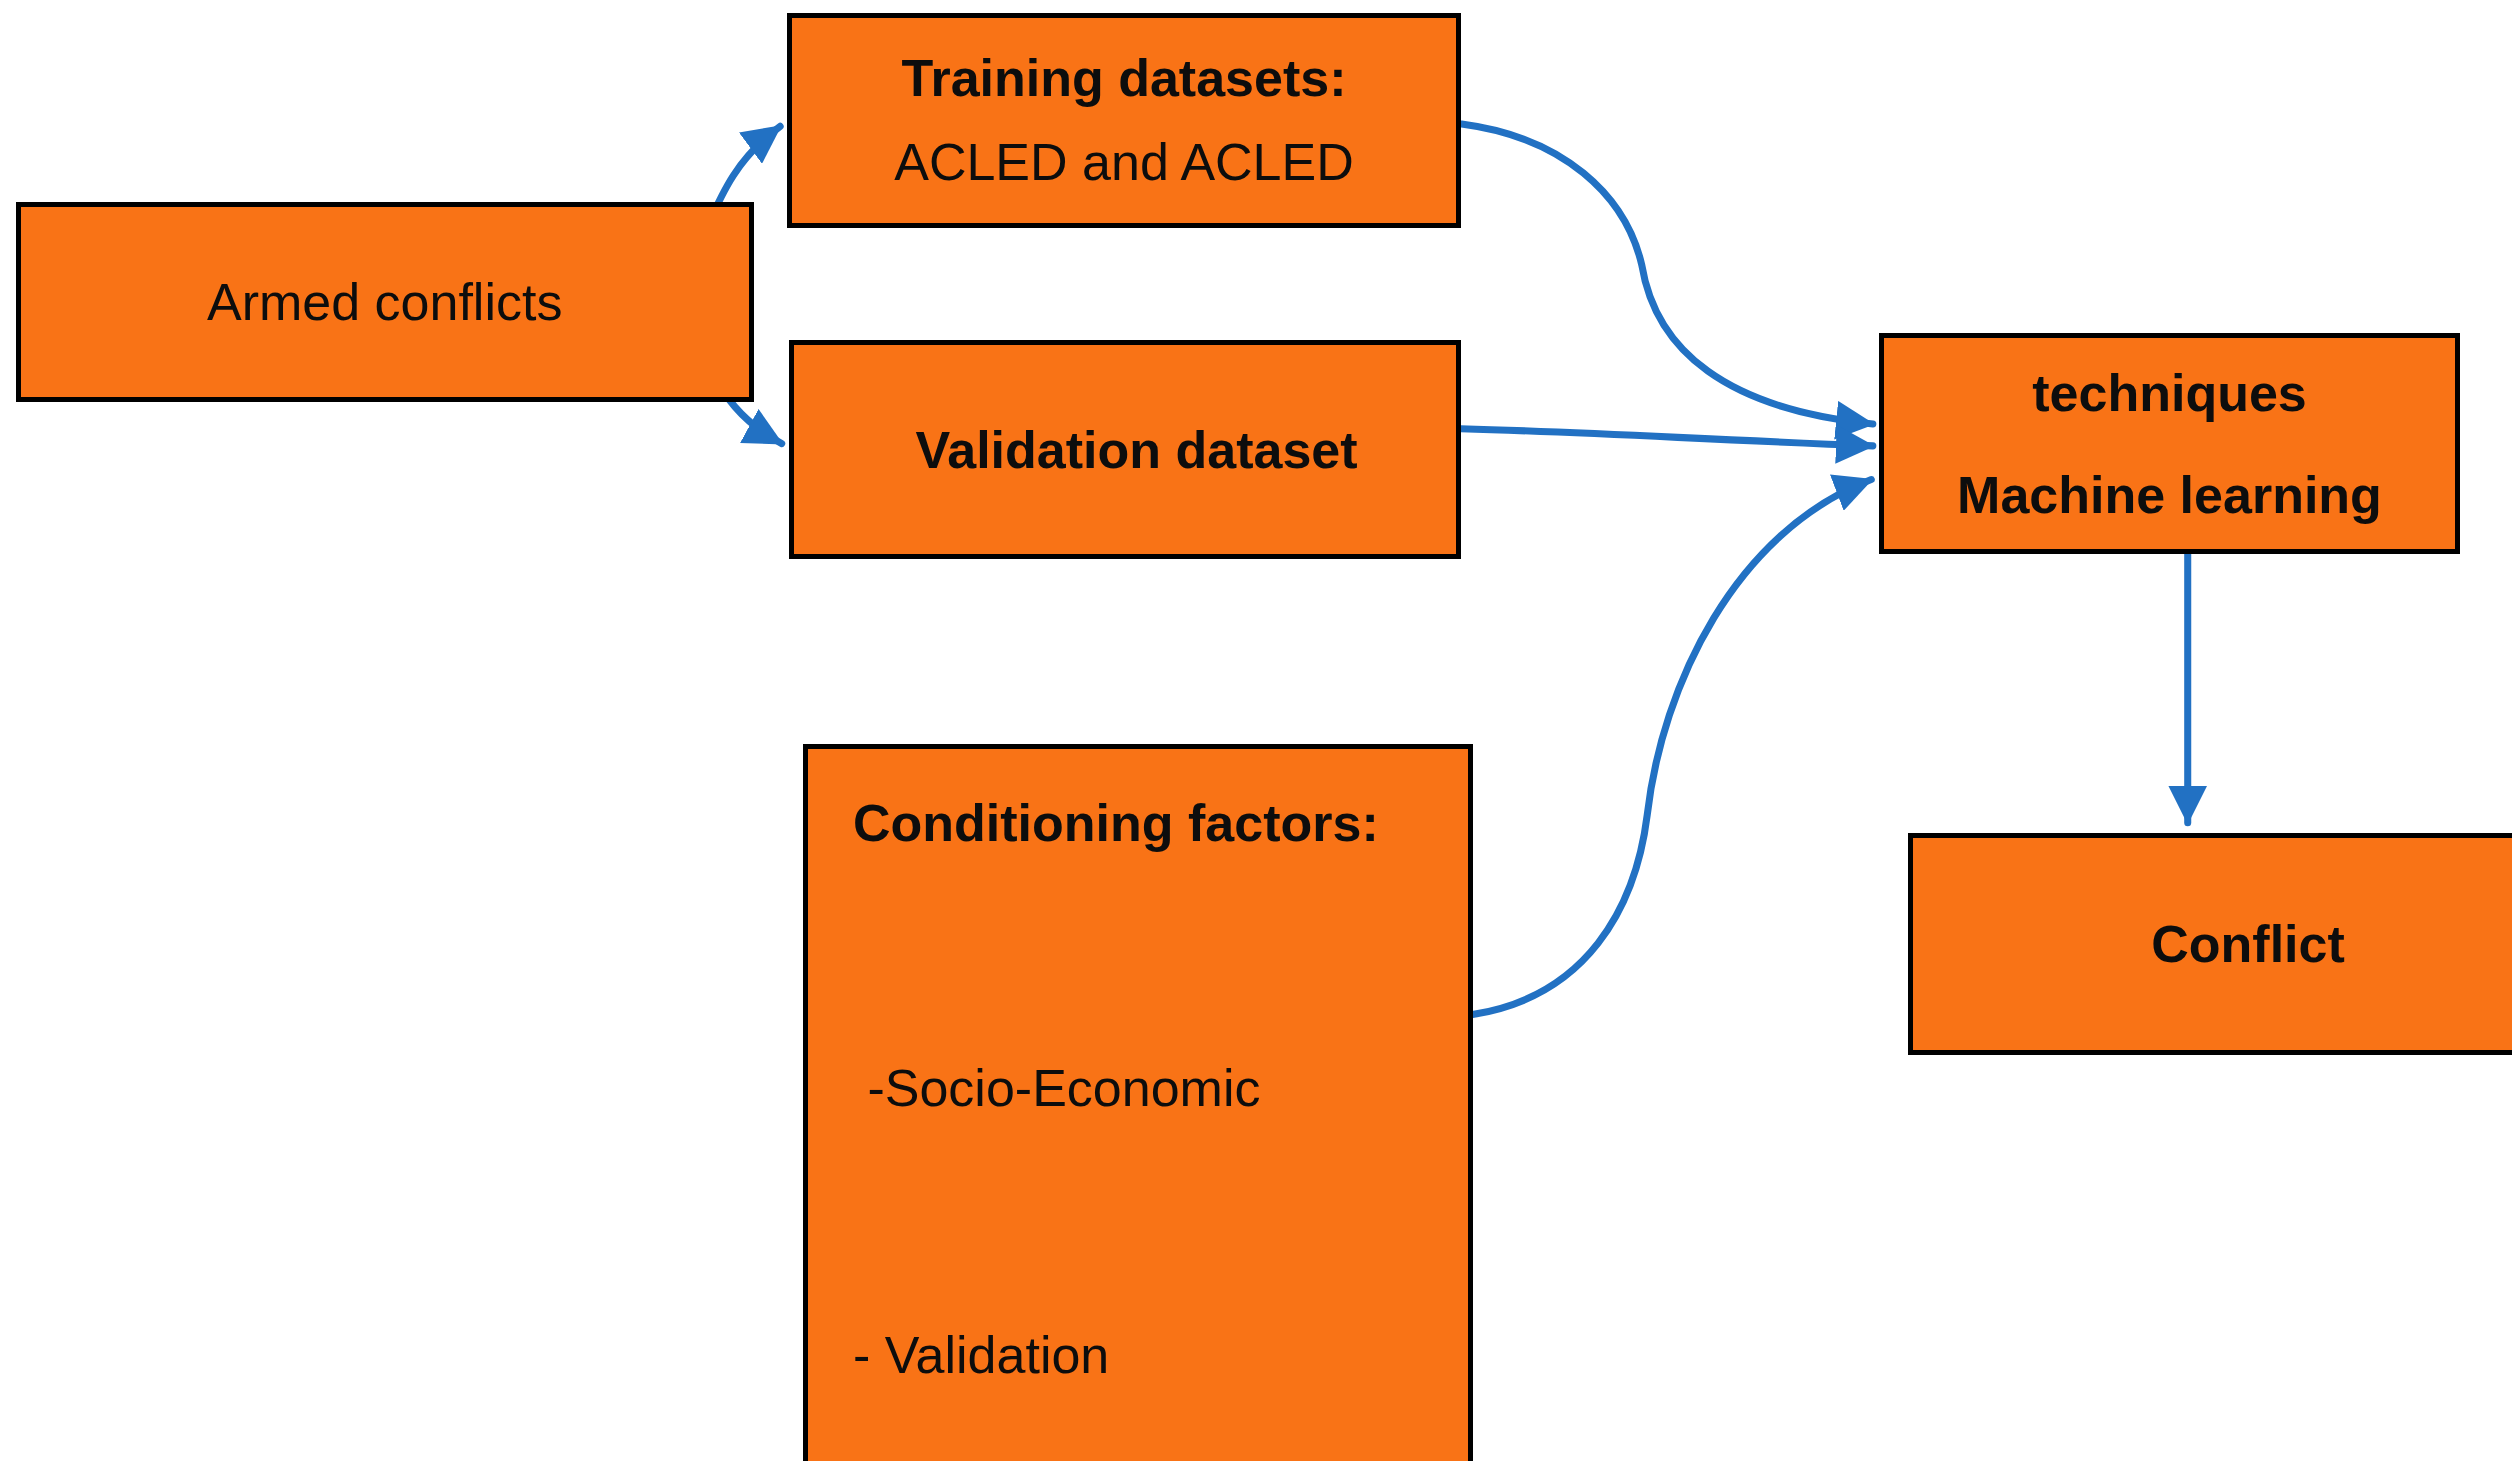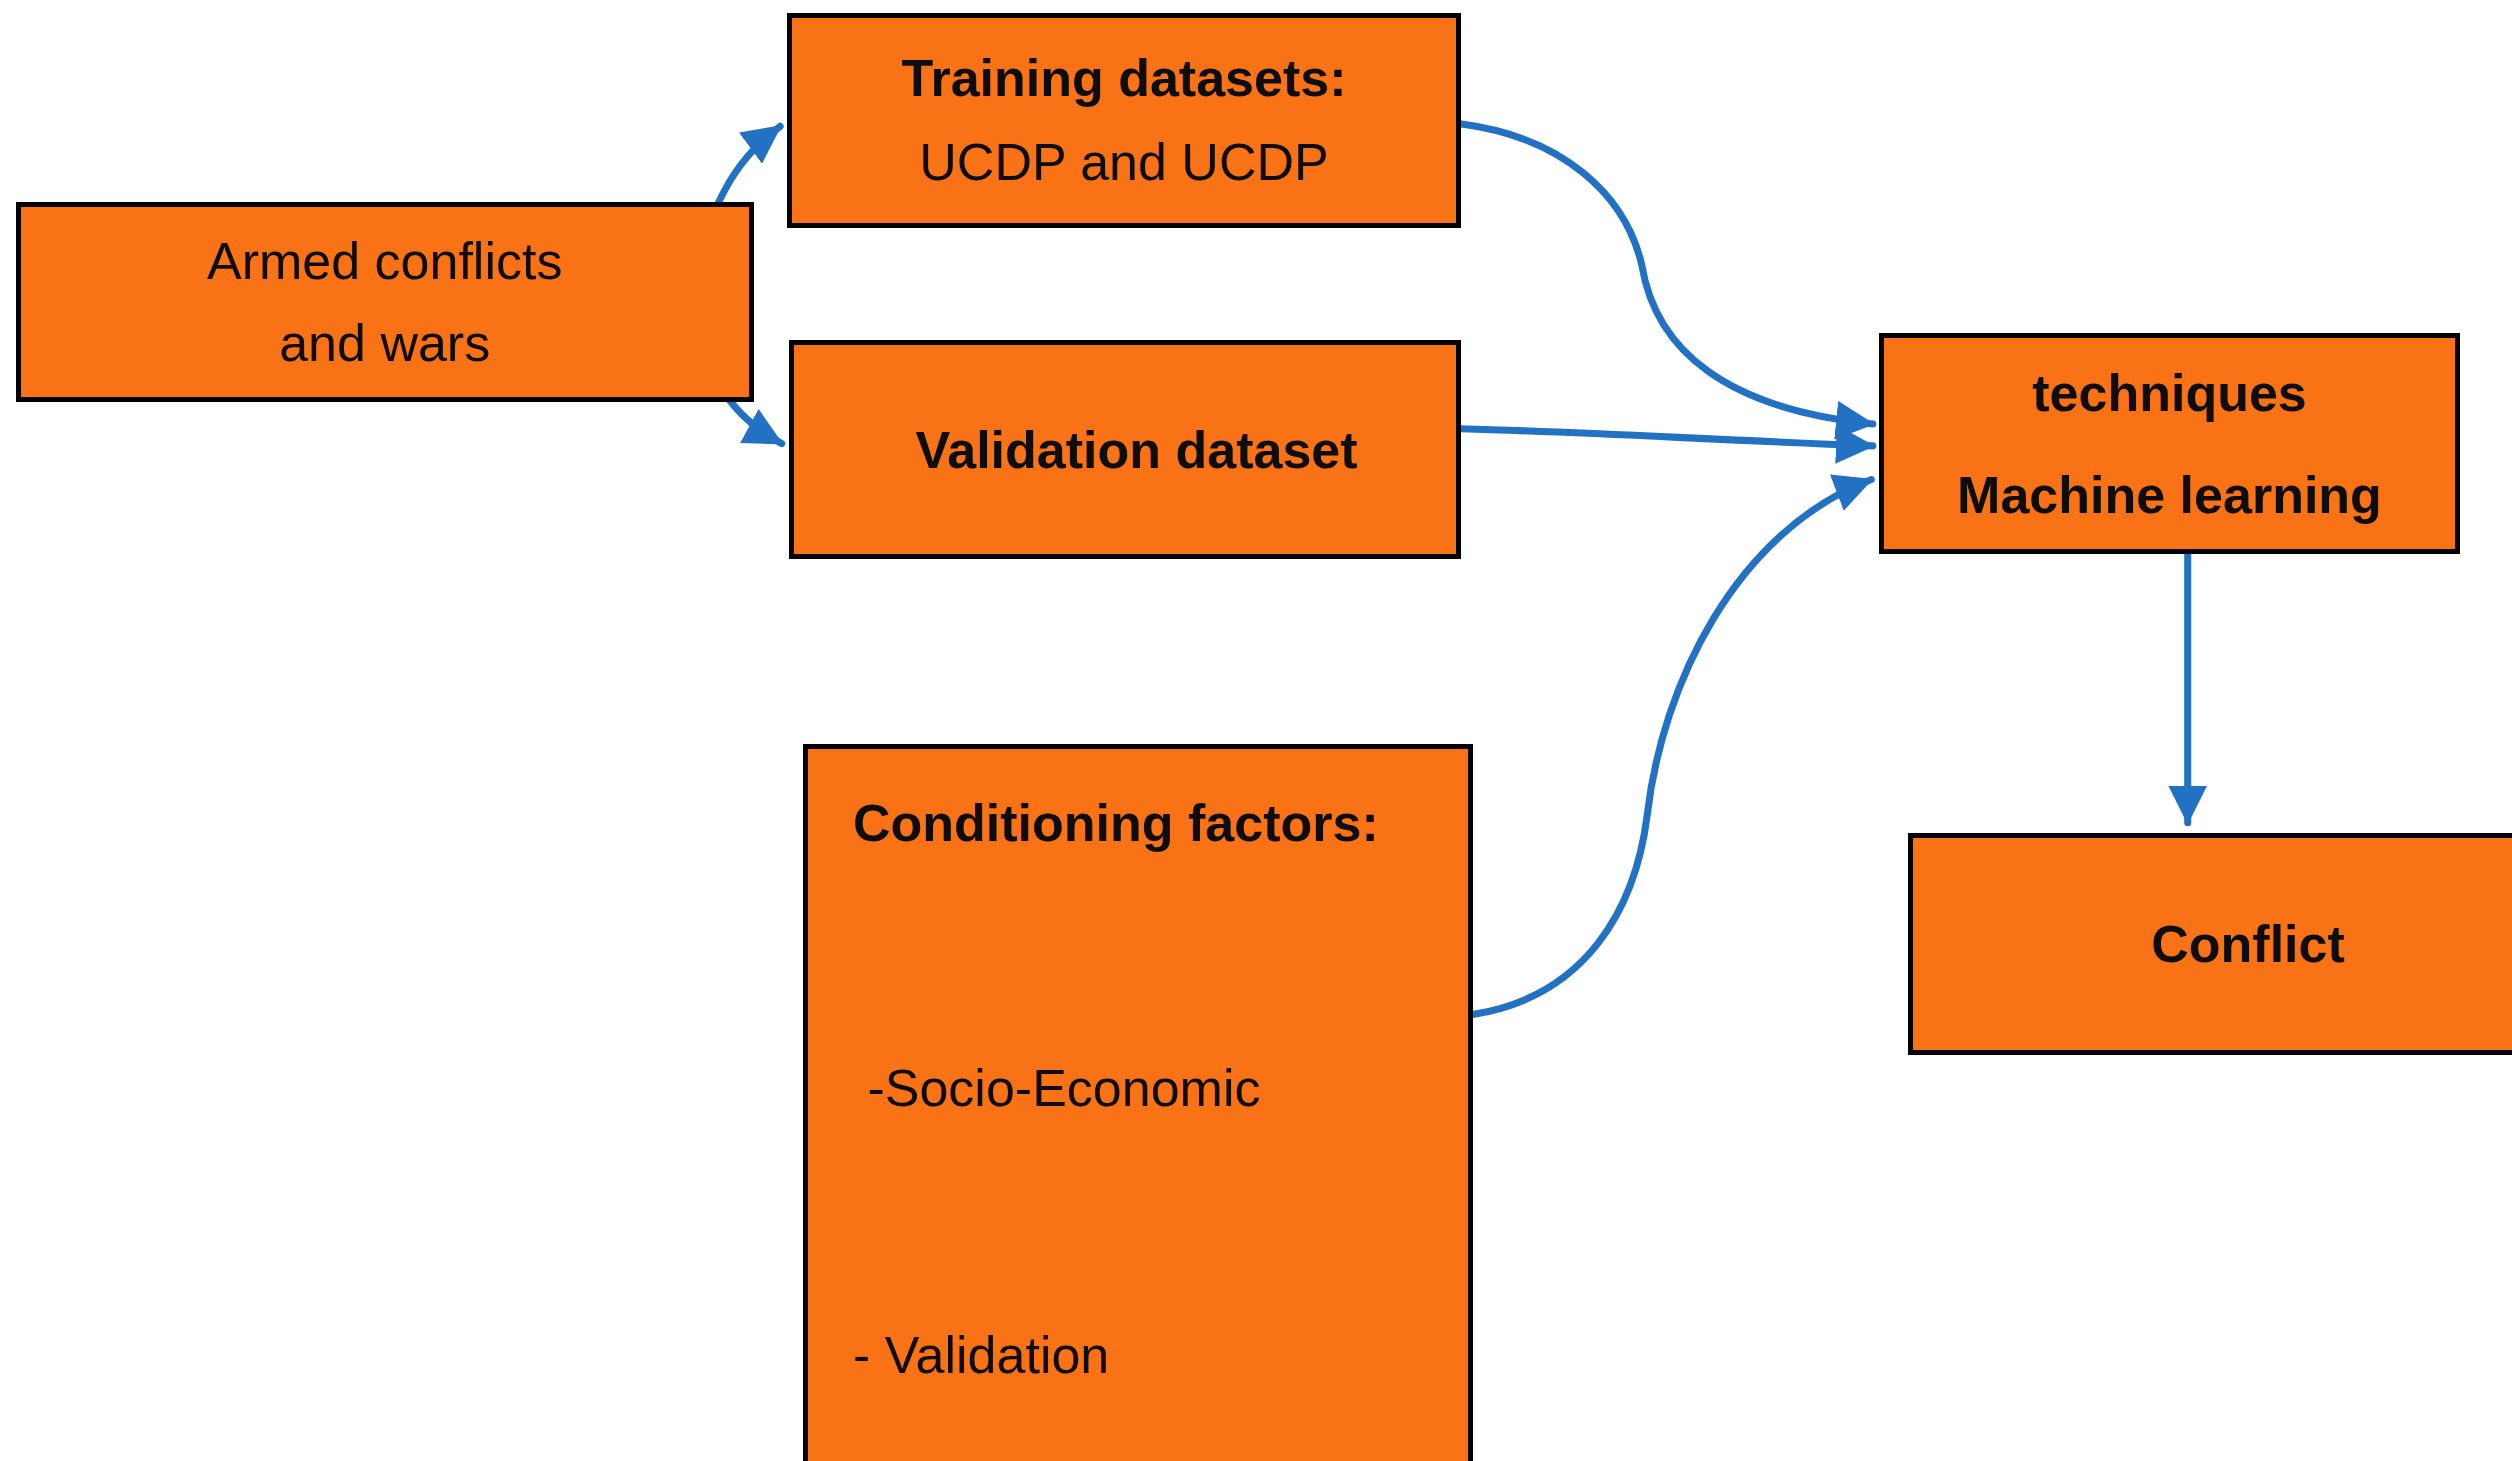--- a/index.html
+++ b/index.html
@@ -81,26 +81,25 @@
     <path class="arrow" marker-end="url(#ah)" d="M 812 385 C 920 352 882 245 996 161"></path>
     <path class="arrow" marker-end="url(#ah)" d="M 812 389 C 920 420 885 505 998 566"></path>
     <path class="arrow" marker-end="url(#ah)" d="M 1866 158 C 1995 175 2075 248 2096 338 C 2114 448 2205 522 2391 541"></path>
     <path class="arrow" marker-end="url(#ah)" d="M 1865 547 C 2040 552 2160 560 2391 569"></path>
     <path class="arrow" marker-end="url(#ah)" d="M 1880 1295 C 2025 1272 2088 1160 2103 1040 C 2122 875 2215 678 2389 612"></path>
     <path class="arrow" marker-end="url(#ah)" d="M 2793 707 L 2793 1050"></path>
   </svg>
 
   <div class="box" id="box-armed">
     <div>Armed conflicts</div>
-    <div>and wars</div>
   </div>
 
   <div class="box" id="box-training">
     <div class="bold">Training datasets:</div>
-    <div>UCDP and UCDP</div>
+    <div>ACLED and ACLED</div>
   </div>
 
   <div class="box" id="box-validation">
     <div class="bold">Validation dataset</div>
   </div>
 
   <div class="box" id="box-conditioning">
     <div class="bold">Conditioning factors:</div>
     <ul class="factor-list">
       <li> -Socio-Economic</li>

